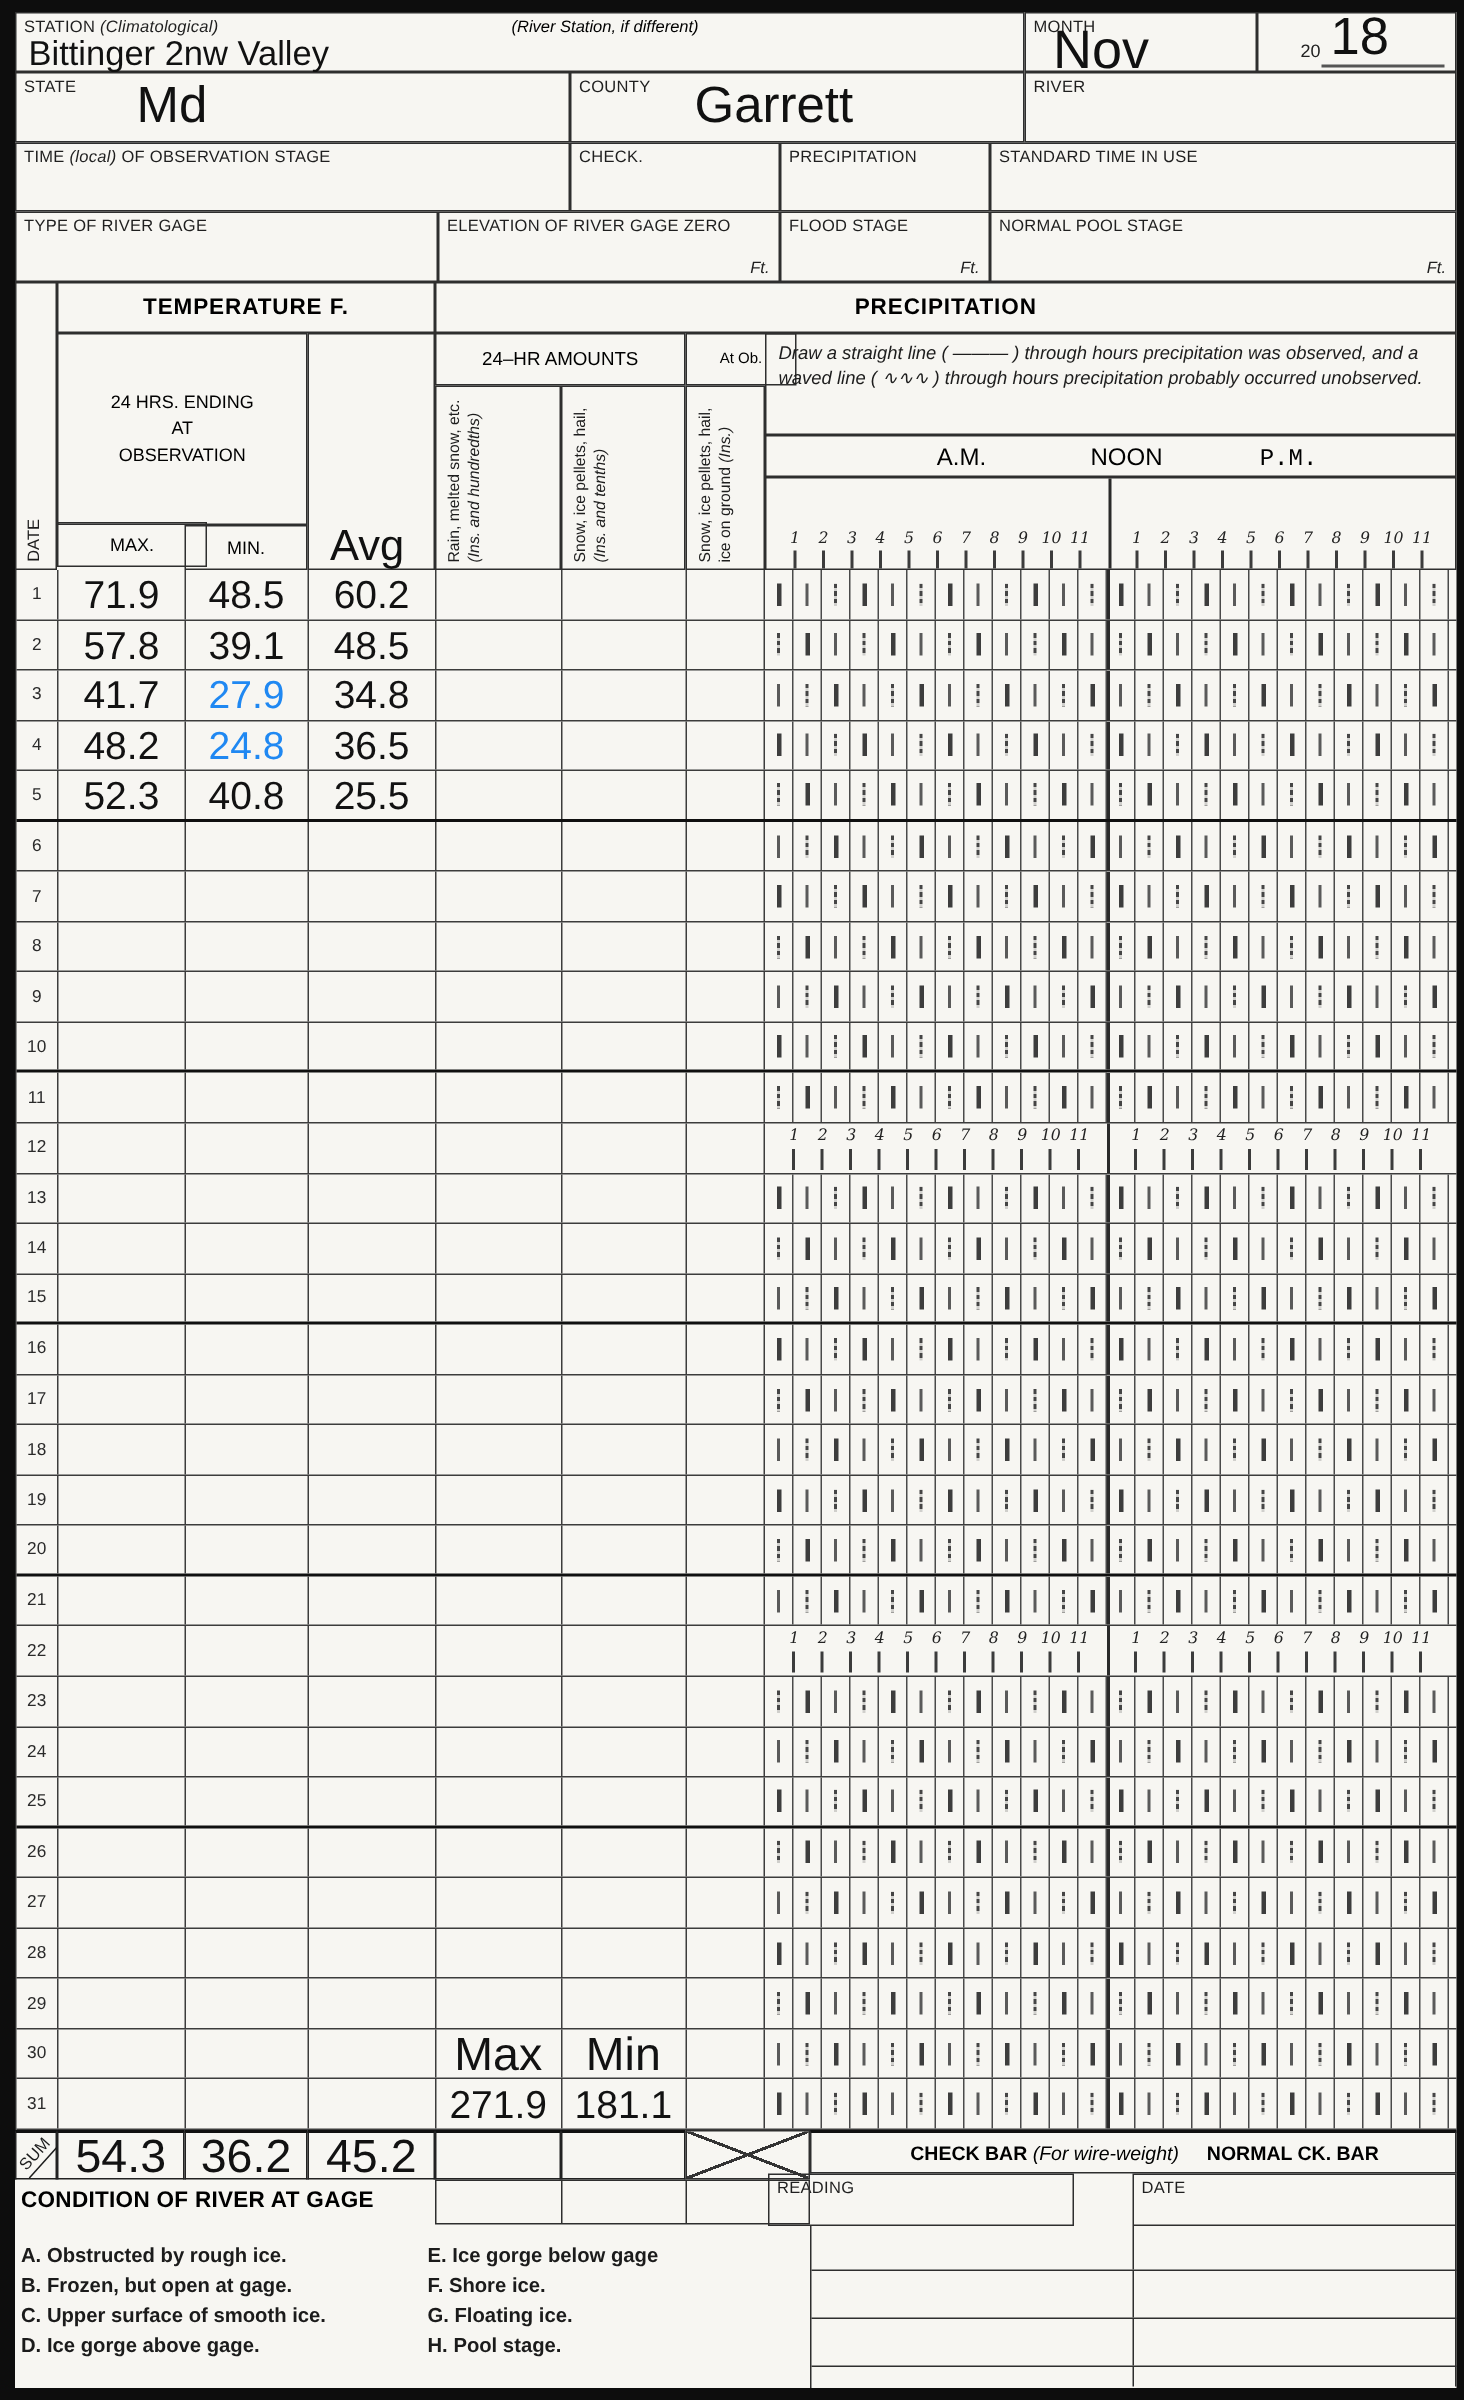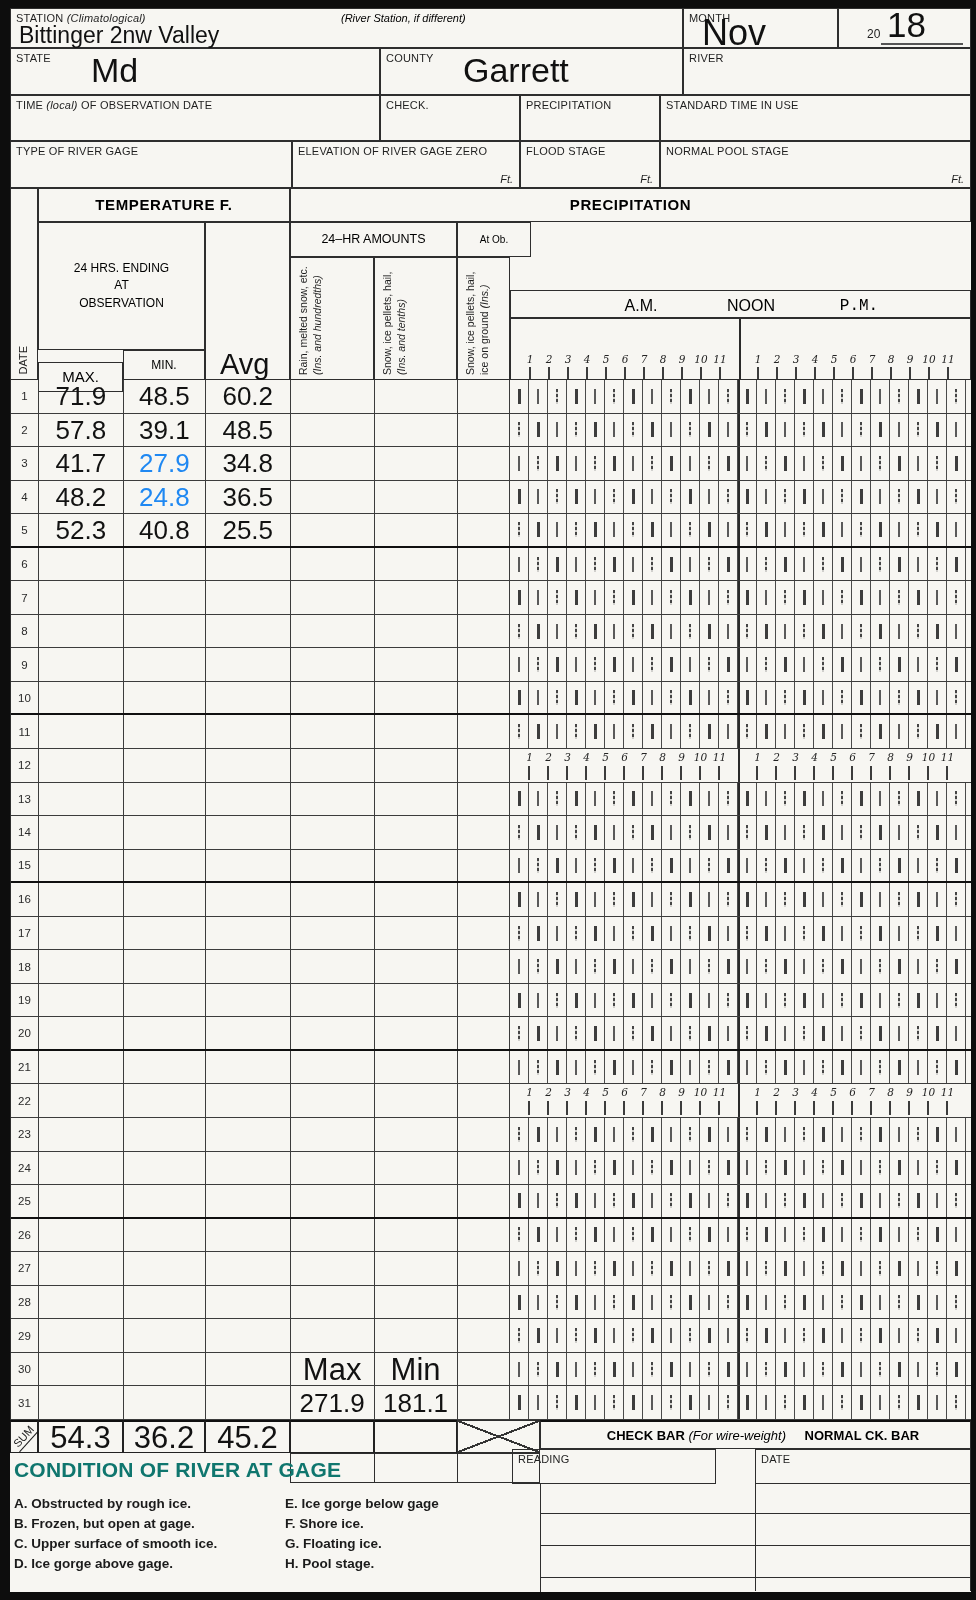--- a/index.html
+++ b/index.html
@@ -32,21 +32,21 @@
   .y-pre{position:absolute;left:28px;top:18px;font-size:12px;color:#222;}
   .v-year{position:absolute;left:48px;top:-4px;font-size:35px;}
   .y-line{position:absolute;left:42px;top:34px;width:82px;height:2px;background:#555;}
   .v-state{position:absolute;left:80px;top:2px;font-size:34px;}
   .v-county{position:absolute;left:82px;top:2px;font-size:34px;}
   
   .b-datecol{left:0;top:180px;width:28px;height:192px;}
   .vdate{position:absolute;bottom:4px;left:6px;writing-mode:vertical-rl;transform:rotate(180deg);font-size:11px;color:#1c1c1c;}
   .b-tempband{left:28px;top:180px;width:252px;height:34px;font-weight:bold;font-size:15px;letter-spacing:.6px;line-height:32px;}
   .b-hrs{left:28px;top:214px;width:167px;height:128px;font-size:12px;line-height:1.45;display:flex;align-items:center;justify-content:center;text-align:center;}
-  .b-max{left:28px;top:354px;width:85px;height:30px;font-size:15px;line-height:28px;}
+  .b-max{left:28px;top:340px;width:100px;height:30px;font-size:12px;line-height:28px;}
   .b-min{left:113px;top:342px;width:82px;height:30px;font-size:12px;line-height:28px;}
   .b-avg{left:195px;top:214px;width:85px;height:158px;}
   .v-avg{position:absolute;bottom:-2px;left:14px;font-size:29px;}
   .b-precipband{left:280px;top:180px;width:681px;height:34px;font-weight:bold;font-size:15px;letter-spacing:.6px;line-height:32px;}
   .b-amounts{left:280px;top:214px;width:167px;height:35px;font-size:12.5px;line-height:33px;}
   .b-atob{left:447px;top:214px;width:74px;height:35px;font-size:10px;line-height:33px;}
   .b-rotr{left:280px;top:249px;width:84px;height:123px;}
   .b-rots{left:364px;top:249px;width:83px;height:123px;}
   .b-rotg{left:447px;top:249px;width:53px;height:123px;}
   .vlabel{position:absolute;left:6px;bottom:4px;writing-mode:vertical-rl;transform:rotate(180deg);font-size:10.5px;line-height:1.3;color:#1d1d1d;height:115px;}
@@ -96,21 +96,21 @@
   .b-checkbar b{font-weight:bold;margin-left:15px;} .b-checkbar i{font-style:italic;}
   .b-reading{left:502px;top:1441px;width:204px;height:35px;}
   .b-rdate{left:745px;top:1441px;width:216px;height:35px;}
   .rtable{position:absolute;left:530px;top:1476px;width:431px;height:108px;border-left:1px solid #2e2e2e;box-sizing:border-box;}
   .rrow{border-bottom:1px solid #2e2e2e;box-sizing:border-box;position:relative;border-right:1px solid #2e2e2e;}
   .rrow.last{border-bottom:none;}
   .rrow::after{content:"";position:absolute;left:214px;top:0;bottom:0;width:1px;background:#2e2e2e;}
   .minirow{position:absolute;left:280px;top:1445px;width:250px;height:30px;border:1px solid #2e2e2e;box-sizing:border-box;}
   .minirow::before{content:"";position:absolute;left:83px;top:0;bottom:0;width:1px;background:#2e2e2e;}
   .minirow::after{content:"";position:absolute;left:166px;top:0;bottom:0;width:1px;background:#2e2e2e;}
-  .cond-title{position:absolute;left:4px;top:1450px;font-size:21px;font-weight:bold;color:#0f766e;letter-spacing:.2px;}
+  .cond-title{position:absolute;left:4px;top:1450px;font-size:15px;font-weight:bold;color:#000000;letter-spacing:.2px;}
   .cond{position:absolute;top:1486px;font-size:13.5px;font-weight:bold;color:#1b1b1b;line-height:20px;}
   .cond-l{left:4px;} .cond-r{left:275px;}
   .cond div{white-space:nowrap;}
 </style>
 </head>
 <body>
 
 <div class="sheet">
  <div class="paper">
 
@@ -135,21 +135,21 @@
   </div>
   <div class="bx b-county">
     <div class="lbl">COUNTY</div>
     <div class="v-county hw">Garrett</div>
   </div>
   <div class="bx b-river">
     <div class="lbl">RIVER</div>
   </div>
 
   <div class="bx b-time">
-    <div class="lbl"><span>TIME </span><i>(local)</i><span> OF OBSERVATION DATE</span></div>
+    <div class="lbl"><span>TIME </span><i>(local)</i><span> OF OBSERVATION STAGE</span></div>
   </div>
   <div class="bx b-temp">
     <div class="lbl">CHECK.</div>
   </div>
   <div class="bx b-hprecip">
     <div class="lbl">PRECIPITATION</div>
   </div>
   <div class="bx b-std">
     <div class="lbl">STANDARD TIME IN USE</div>
   </div>
@@ -186,20 +186,23 @@
   <div class="bx b-amounts ctr">24–HR AMOUNTS</div>
   <div class="bx b-atob ctr">At Ob.</div>
   <div class="bx b-rotr">
     <div class="vlabel"><span>Rain, melted snow, etc. </span><i>(Ins. and hundredths)</i></div>
   </div>
   <div class="bx b-rots">
     <div class="vlabel"><span>Snow, ice pellets, hail, </span><i>(Ins. and tenths)</i></div>
   </div>
   <div class="bx b-rotg">
     <div class="vlabel"><span>Snow, ice pellets, hail, ice on ground </span><i>(Ins.)</i></div>
+  </div>
+  <div class="bx b-instr">
+    <div class="instr">Draw a straight line ( ——— ) through hours precipitation was observed, and a waved line ( ∿∿∿ ) through hours precipitation probably occurred unobserved.</div>
   </div>
   <div class="bx b-ampm">
     <span class="s-am">A.M.</span>
     <span class="s-noon">NOON</span>
     <span class="s-pm">P.M.</span>
   </div>
   <div class="bx b-hourhdr">
         <div class="band hdrband">
           <div class="hnum" style="left: 19px;">1</div>
           <div class="htick" style="left: 19px;"></div>

